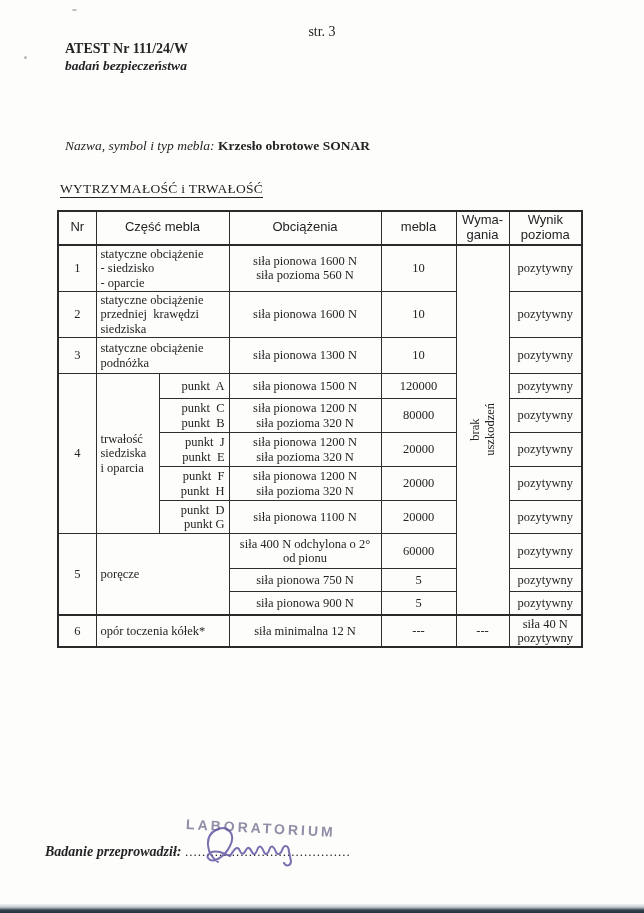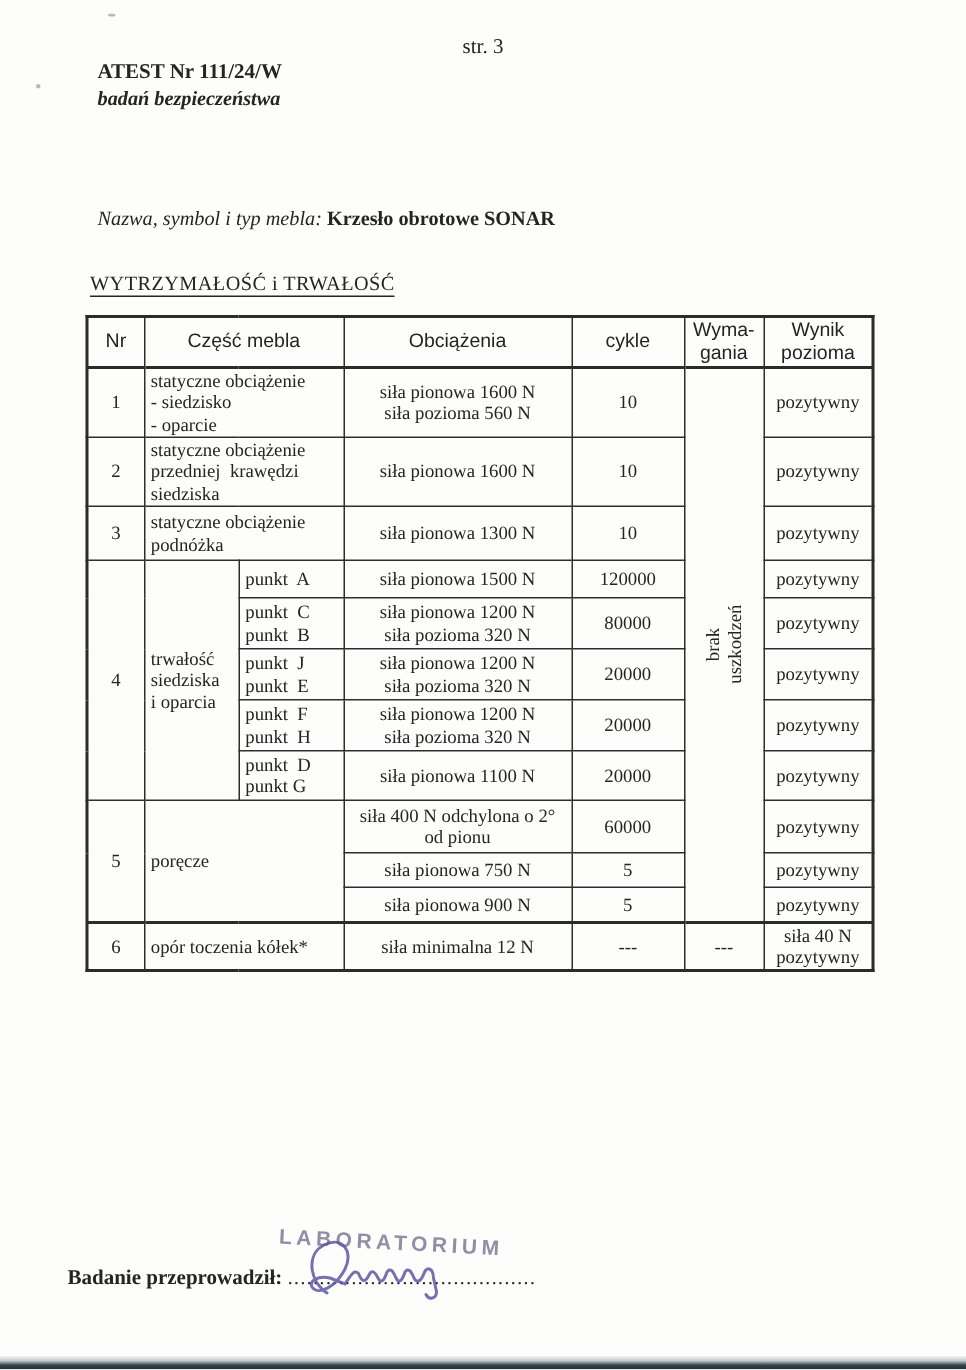--- a/index.html
+++ b/index.html
@@ -25,39 +25,39 @@
 
   
   table.results{position:absolute;top:210px;left:57px;width:524px;border-collapse:collapse;
     table-layout:fixed;border:2px solid #2b2b2b;}
   table.results th,table.results td{border:1px solid #2e2e2e;padding:1px 4px;vertical-align:middle;
     font-size:12.5px;line-height:1.15;white-space:pre-wrap;overflow:hidden;}
   table.results th{font-family:"Liberation Sans",sans-serif;font-weight:normal;font-size:13px;
     text-align:center;border-bottom:2px solid #2b2b2b;}
   td.c-nr{text-align:center;}
   td.c-part{text-align:left;padding-left:8px;}
-  td.c-point{text-align:left;padding-left:10px;}
+  td.c-point{text-align:right;padding-left:10px;}
   td.c-load{text-align:center;}
   td.c-cyc{text-align:center;}
   td.c-req{text-align:center;}
   td.c-res{text-align:center;}
   tr.major td{border-top:2px solid #2b2b2b;}
   td.req-merged{vertical-align:middle;text-align:center;}
   .rotated{writing-mode:vertical-rl;transform:rotate(180deg);white-space:pre-line;
     font-size:12.5px;line-height:1.2;margin:0 auto;}
 
   
   .footnote{position:absolute;top:646px;left:62px;font-size:12.5px;}
 
   
   .stamp{position:absolute;top:820px;left:186px;font-family:"Liberation Sans",sans-serif;
     font-size:14px;letter-spacing:3px;color:rgba(118,112,144,.8);transform:rotate(3deg);
     font-weight:bold;}
   .sig-line{position:absolute;top:844px;left:45px;font-size:14px;white-space:nowrap;}
-  .sig-label{font-weight:bold;}
+  .sig-label{font-style:italic;font-weight:bold;}
   .sig-dots{font-size:13px;letter-spacing:1px;}
   .scribble{position:absolute;top:820px;left:196px;}
 
   
   .speck{position:absolute;background:#b9b9b9;border-radius:50%;}
   .speck.s1{top:9px;left:72px;width:5px;height:2px;}
   .speck.s2{top:56px;left:24px;width:3px;height:3px;}
   .bottom-bar{position:absolute;bottom:0;left:0;width:100%;height:9px;
     background:linear-gradient(to bottom,#f2f3f3 0%,#c3cacd 35%,#31424d 68%,#233039 100%);}
 </style>
@@ -91,21 +91,21 @@
       <col style="width:152px">
         <col style="width:75px">
         <col style="width:53px">
         <col style="width:73px">
     </colgroup>
     <tbody>
         <tr style="height:30px">
       <th>Nr</th>
       <th colspan="2">Część mebla</th>
       <th>Obciążenia</th>
-      <th>cykle</th>
+      <th>mebla</th>
       <th>Wyma-
 gania</th>
       <th>Wynik
 pozioma</th>
     </tr>
     <tr style="height:44px">
       <td class="c-nr">1</td>
       <td colspan="2" class="c-part">statyczne obciążenie
 - siedzisko
 - oparcie</td>

